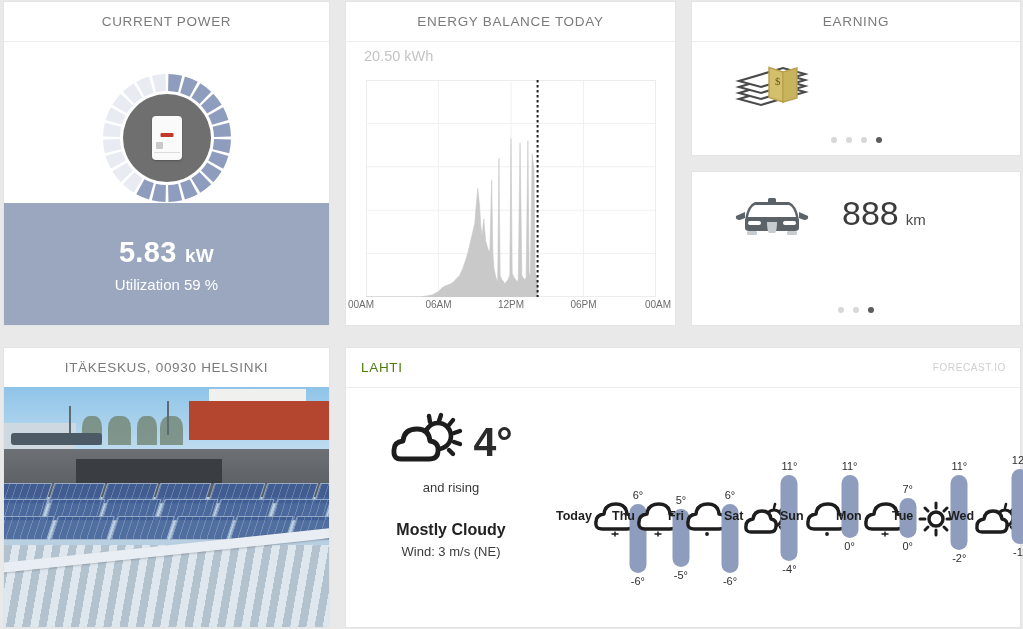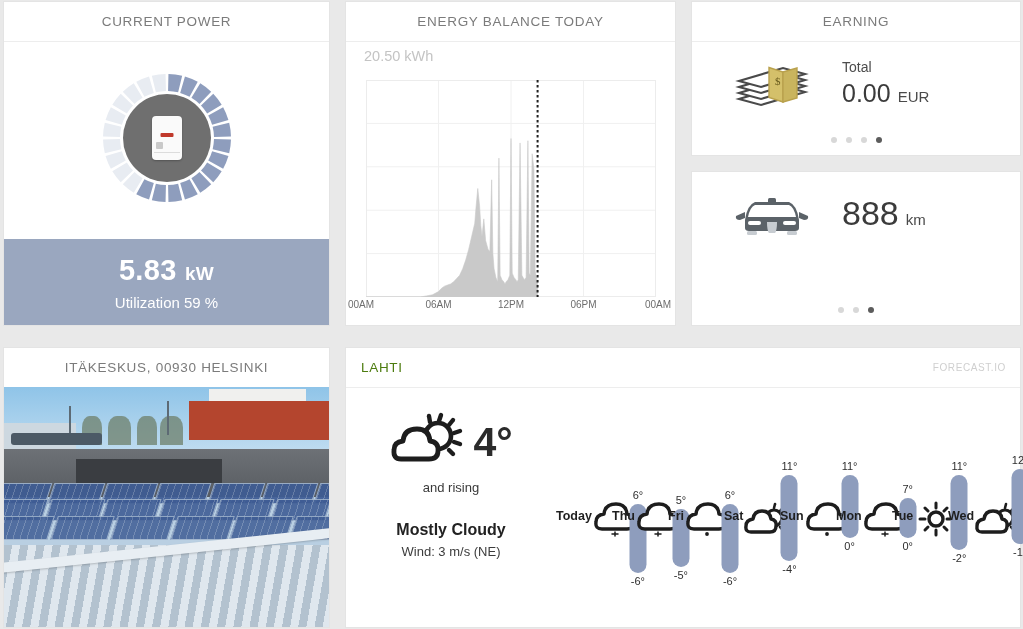--- a/index.html
+++ b/index.html
@@ -53,21 +53,21 @@
     width:13px;height:4px;border-radius:1px;background:#c0392b;
   }
   .inv-sq{
     position:absolute;left:4px;top:26px;width:7px;height:7px;
     background:#c9c9c9;border-radius:1px;
   }
   .inv-line{
     position:absolute;left:2px;right:2px;bottom:7px;height:1px;background:#dcdcdc;
   }
   .power-band{
-    position:absolute;left:0;right:0;bottom:0;height:86px;
+    position:absolute;left:0;right:0;bottom:0;height:122px;
     background:#9aa7bf;
     display:flex;flex-direction:column;align-items:center;justify-content:center;
     color:#ffffff;
     margin-top:40px;
   }
   .power-val{font-size:29px;font-weight:bold;letter-spacing:.3px;}
   .power-val .unit{font-size:19px;font-weight:bold;}
   .power-util{font-size:15px;margin-top:7px;font-weight:normal;}
 
   
@@ -252,27 +252,20 @@
           <g stroke="#4a4a4a" stroke-width="2.1" fill="none">
             <path d="M4 40 L26 46 L70 33 L48 27 Z" fill="#ffffff"></path>
             <path d="M4 34 L26 40 L70 27 L48 21 Z" fill="#ffffff"></path>
             <path d="M4 28 L26 34 L70 21 L48 15 Z" fill="#ffffff"></path>
             <path d="M4 22 L26 28 L70 15 L48 9 Z" fill="#ffffff"></path>
           </g>
           <path d="M34 8.5 L48 13 L48 43 L34 38.5 Z" fill="#d4c06a" stroke="#b9a14d" stroke-width="1.4"></path>
           <path d="M48 13 L62 9 L62 39 L48 43 Z" fill="#c9b45e" stroke="#b9a14d" stroke-width="1.4"></path>
           <text x="40" y="26" font-size="11" fill="#6a5c1e" font-family="'Liberation Serif',serif">$</text>
         </svg>
-      </div>
-      <div class="kpi-text">
-        <div class="kpi-sub">Total</div>
-        <div class="kpi-main">
-          <span>0.00</span>
-          <span class="unit">EUR</span>
-        </div>
       </div>
     </div>
     <div class="dots" id="earning-dots">
         <span class="dot"></span>
         <span class="dot"></span>
         <span class="dot"></span>
         <span class="dot active"></span>
       </div>
   </div>
 

